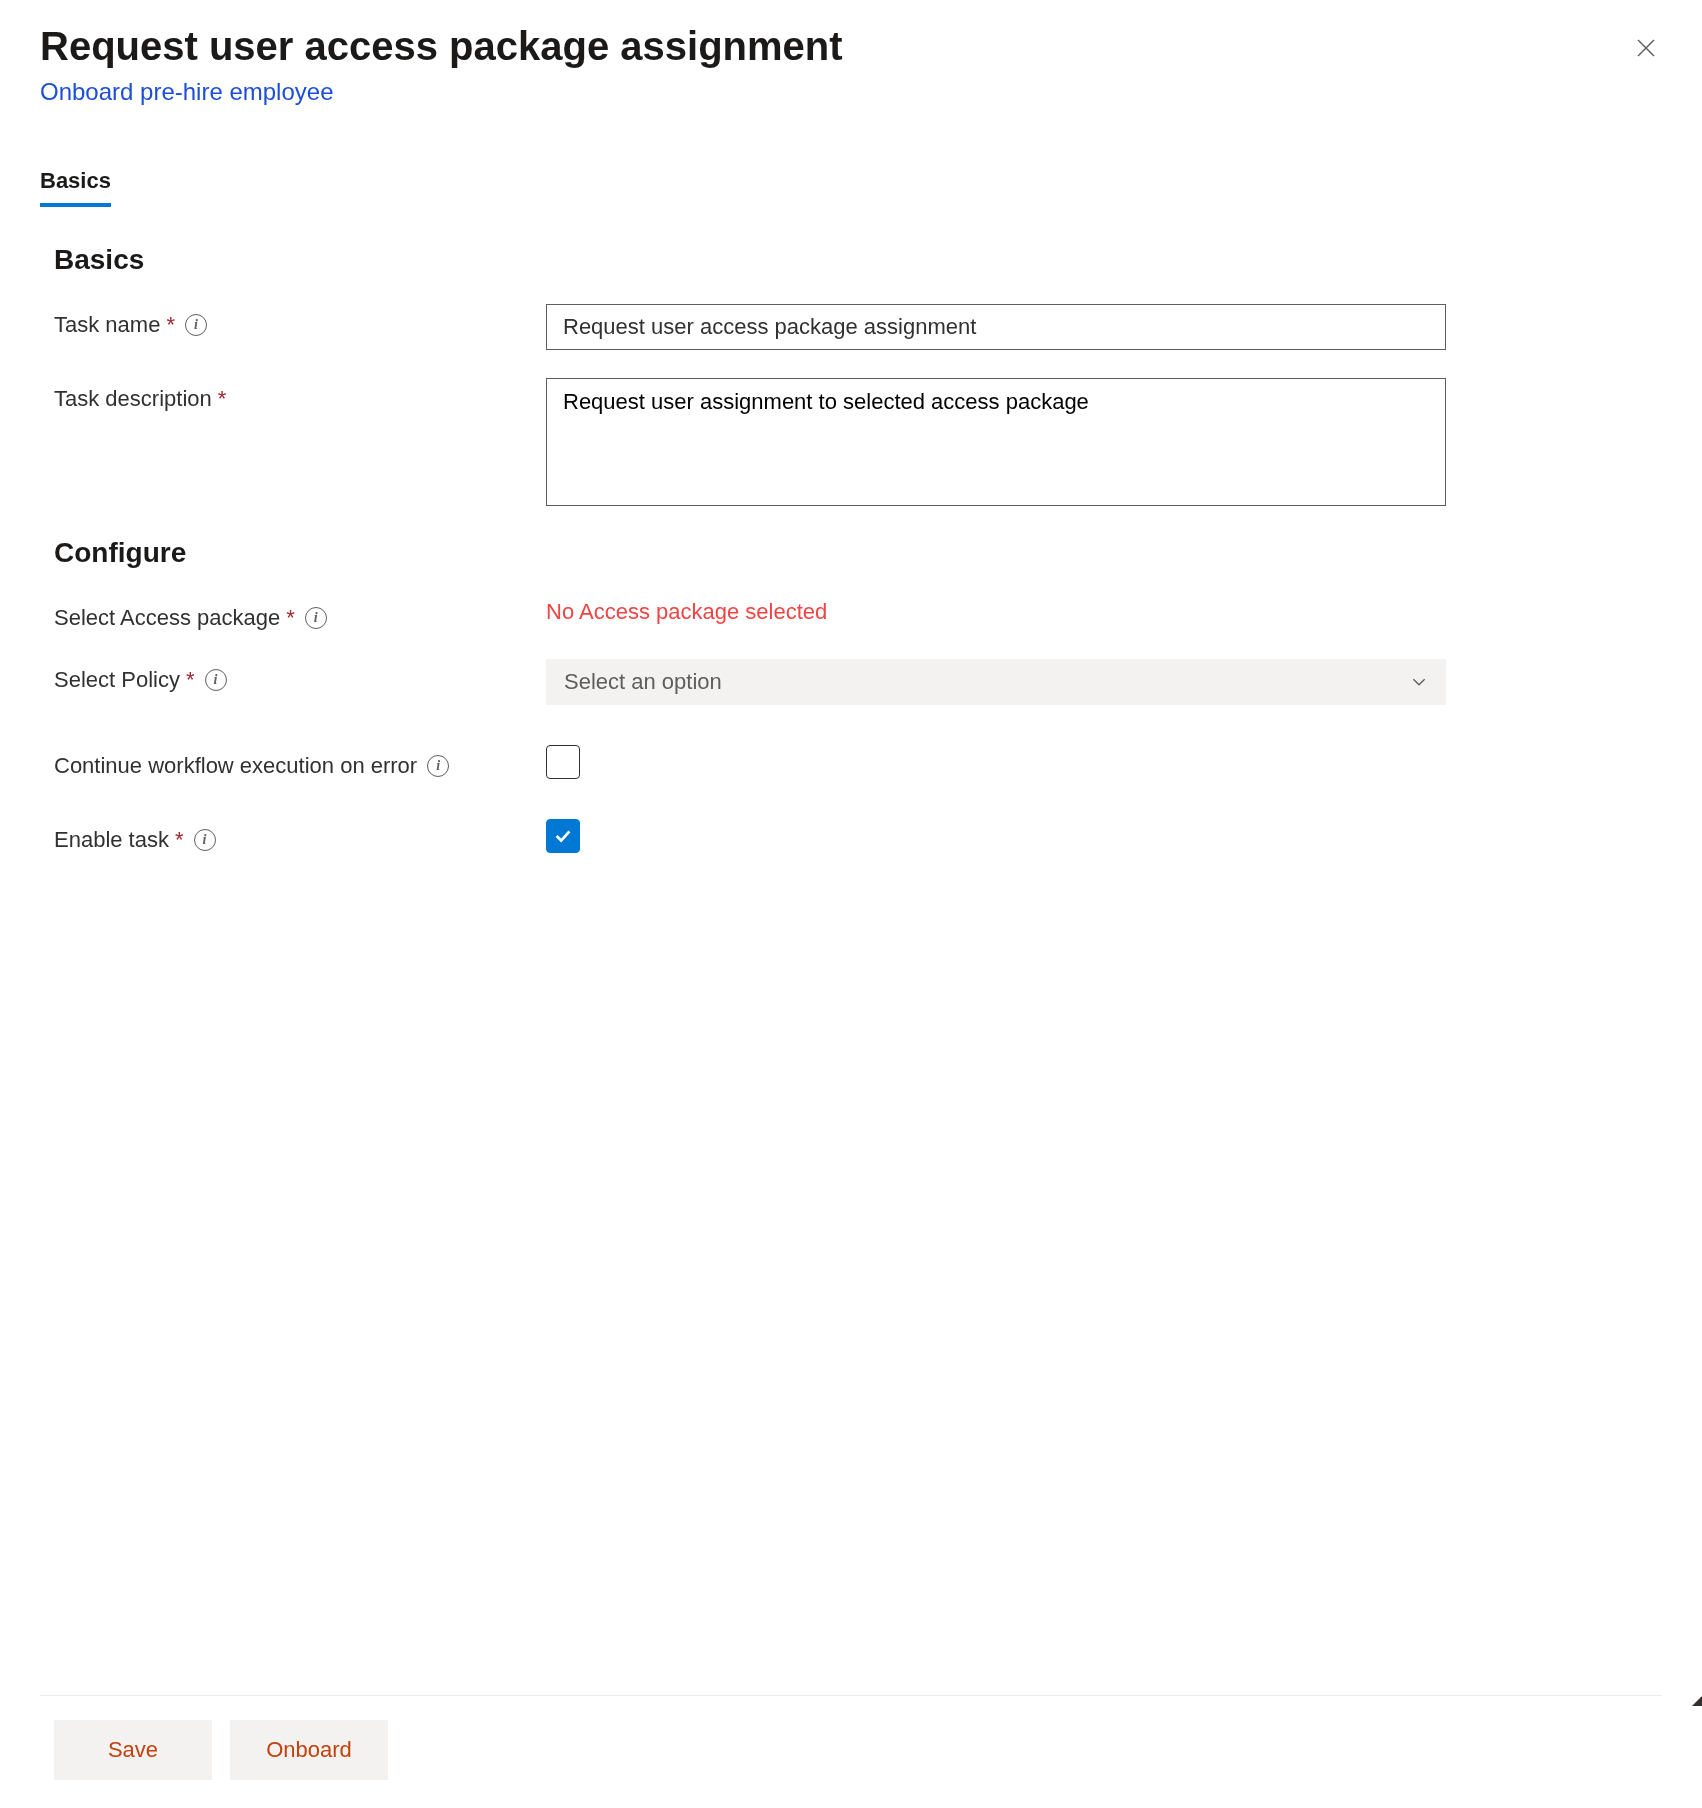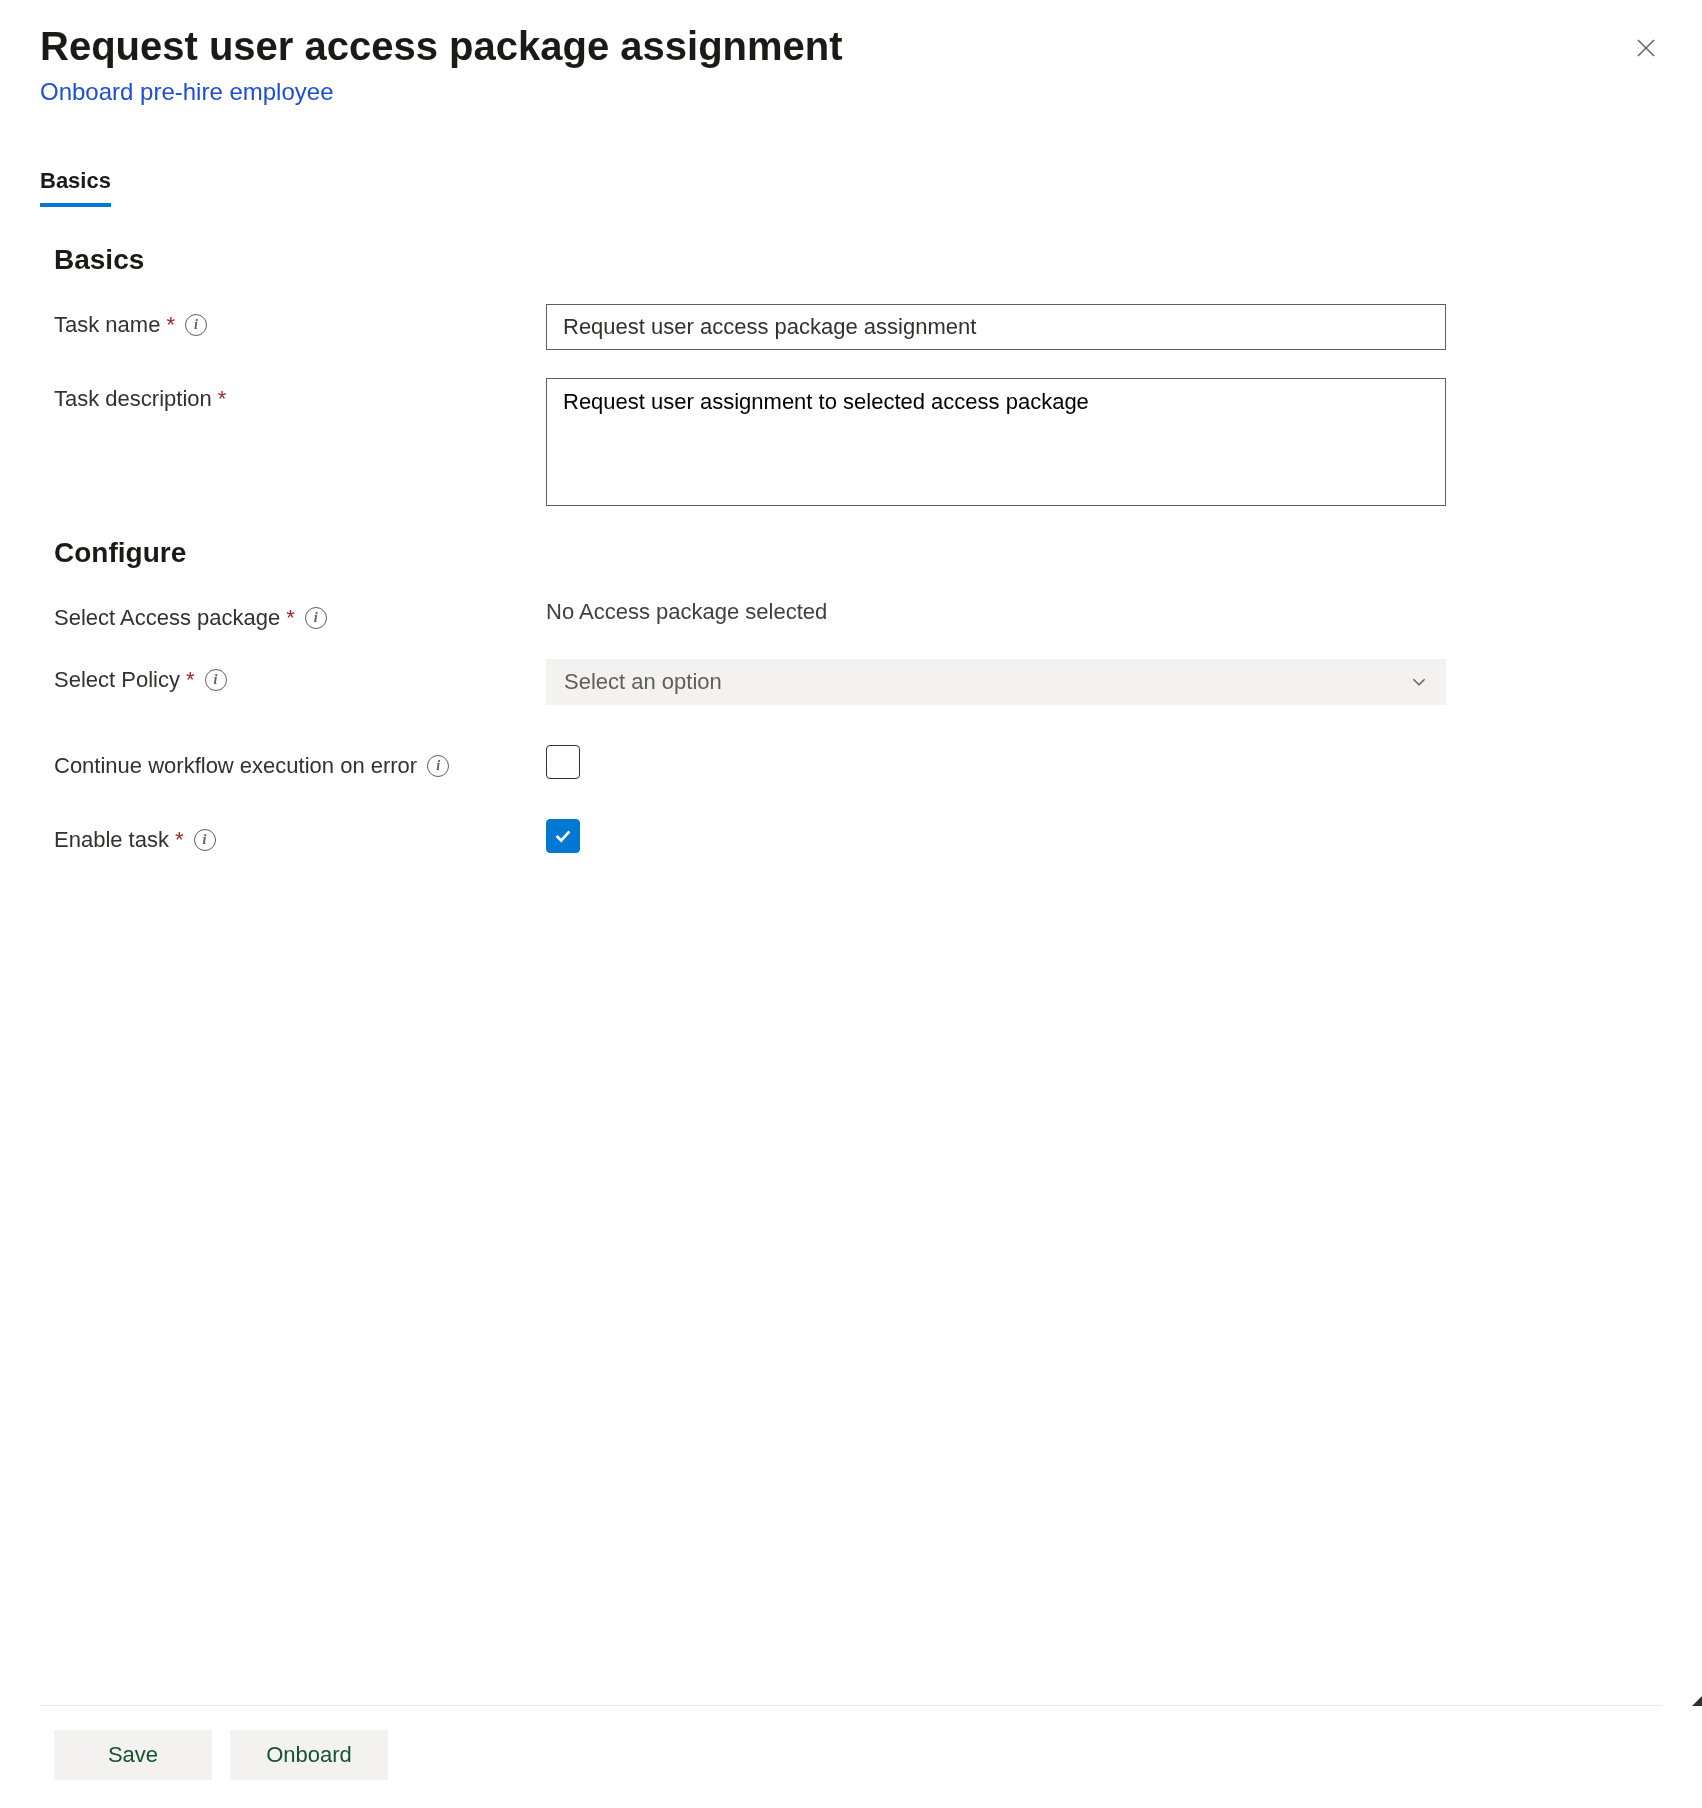--- a/index.html
+++ b/index.html
@@ -153,21 +153,21 @@
       border: 1px solid #605e5c;
       padding: 10px 16px;
       font-size: 22px;
       color: #000000;
       background: #fff;
       resize: none;
       outline: none;
       font-family: inherit;
     }
     .link-text {
-      color: #404040;
+      color: #ef4444;
       font-size: 22px;
       cursor: pointer;
       display: inline-block;
       padding-top: 2px;
     }
     .dropdown {
       width: 100%;
       height: 46px;
       background: #f3f2f1;
       border: none;
@@ -211,25 +211,25 @@
       display: block;
     }
     .footer {
       border-top: 1px solid #edebe9;
       padding: 24px 0 28px 14px;
       display: flex;
       gap: 18px;
     }
     .btn {
       min-width: 158px;
-      height: 50px;
+      height: 60px;
       padding: 12px 20px;
       border: none;
       background: #f3f2f1;
-      color: #14532d;
+      color: #c2410c;
       font-size: 22px;
       cursor: pointer;
       display: flex;
       align-items: center;
       justify-content: center;
     }
     .scroll-shadow {
       position: absolute;
       right: 0;
       bottom: 102px;

